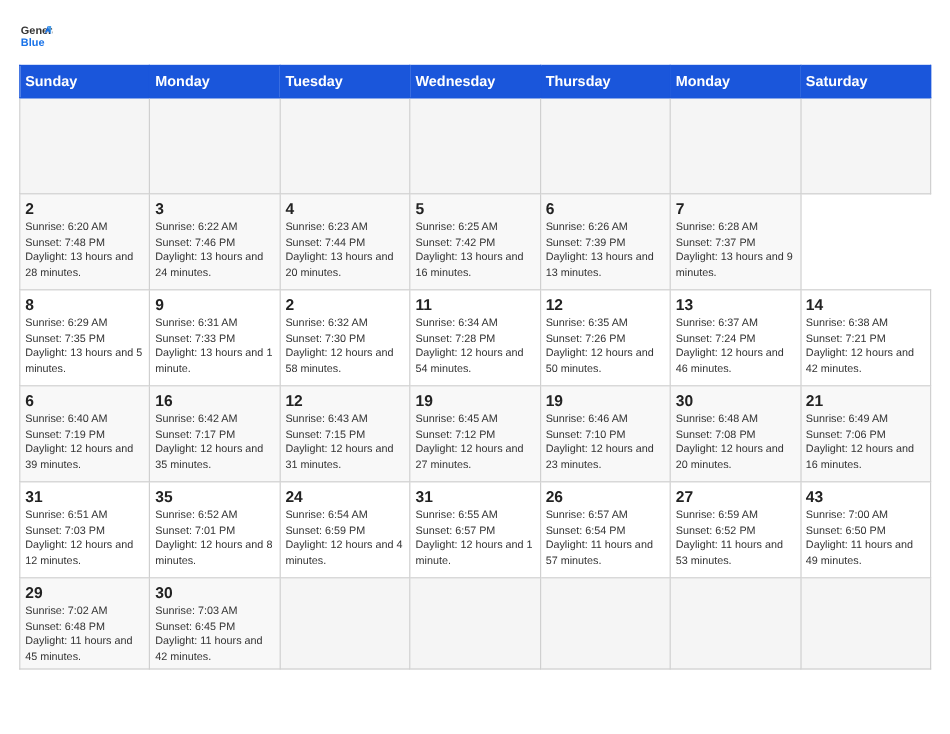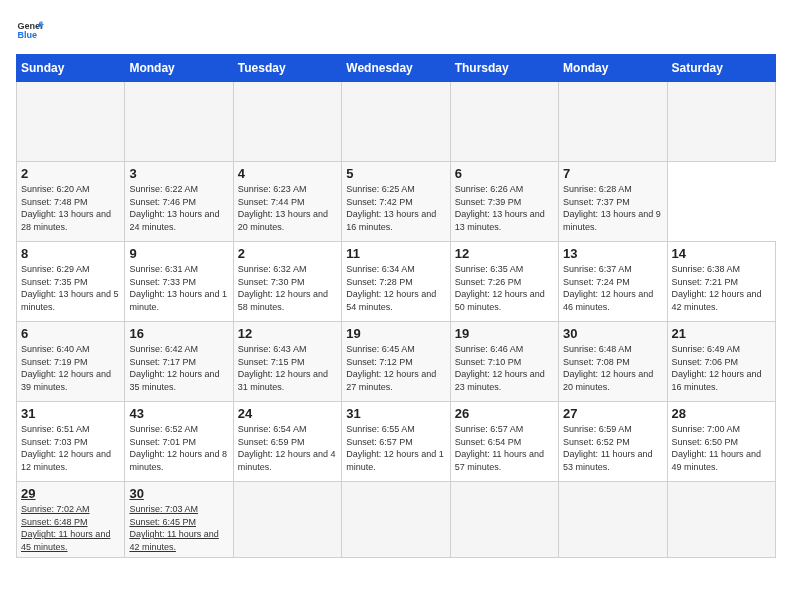--- a/index.html
+++ b/index.html
@@ -77,21 +77,20 @@
     .cell-text {
       font-size: 9px;
       color: #333;
       line-height: 1.4;
     }
     .empty-cell {
       background: #f5f5f5 !important;
     }
     tbody tr:last-child td {
       height: 70px;
-      text-decoration: underline;
     }
   </style>
 </head>
 <body>
 
 <div class="container">
   <div class="header">
     <div class="logo">
       <svg class="logo-icon" viewBox="0 0 40 40">
         <text x="2" y="18" font-size="13" font-weight="bold" fill="#333" font-family="Arial">General</text>
@@ -213,41 +212,41 @@
             <span class="day-num">21</span>
             <div class="cell-text">Sunrise: 6:49 AM<br>Sunset: 7:06 PM<br>Daylight: 12 hours and 16 minutes.</div>
           </td>
         </tr>
         <tr>
           <td>
             <span class="day-num">31</span>
             <div class="cell-text">Sunrise: 6:51 AM<br>Sunset: 7:03 PM<br>Daylight: 12 hours and 12 minutes.</div>
           </td>
           <td>
-            <span class="day-num">43</span>
+            <span class="day-num">35</span>
             <div class="cell-text">Sunrise: 6:52 AM<br>Sunset: 7:01 PM<br>Daylight: 12 hours and 8 minutes.</div>
           </td>
           <td>
             <span class="day-num">24</span>
             <div class="cell-text">Sunrise: 6:54 AM<br>Sunset: 6:59 PM<br>Daylight: 12 hours and 4 minutes.</div>
           </td>
           <td>
             <span class="day-num">31</span>
             <div class="cell-text">Sunrise: 6:55 AM<br>Sunset: 6:57 PM<br>Daylight: 12 hours and 1 minute.</div>
           </td>
           <td>
             <span class="day-num">26</span>
             <div class="cell-text">Sunrise: 6:57 AM<br>Sunset: 6:54 PM<br>Daylight: 11 hours and 57 minutes.</div>
           </td>
           <td>
             <span class="day-num">27</span>
             <div class="cell-text">Sunrise: 6:59 AM<br>Sunset: 6:52 PM<br>Daylight: 11 hours and 53 minutes.</div>
           </td>
           <td>
-            <span class="day-num">28</span>
+            <span class="day-num">43</span>
             <div class="cell-text">Sunrise: 7:00 AM<br>Sunset: 6:50 PM<br>Daylight: 11 hours and 49 minutes.</div>
           </td>
         </tr>
         <tr>
           <td>
             <span class="day-num">29</span>
             <div class="cell-text">Sunrise: 7:02 AM<br>Sunset: 6:48 PM<br>Daylight: 11 hours and 45 minutes.</div>
           </td>
           <td>
             <span class="day-num">30</span>

